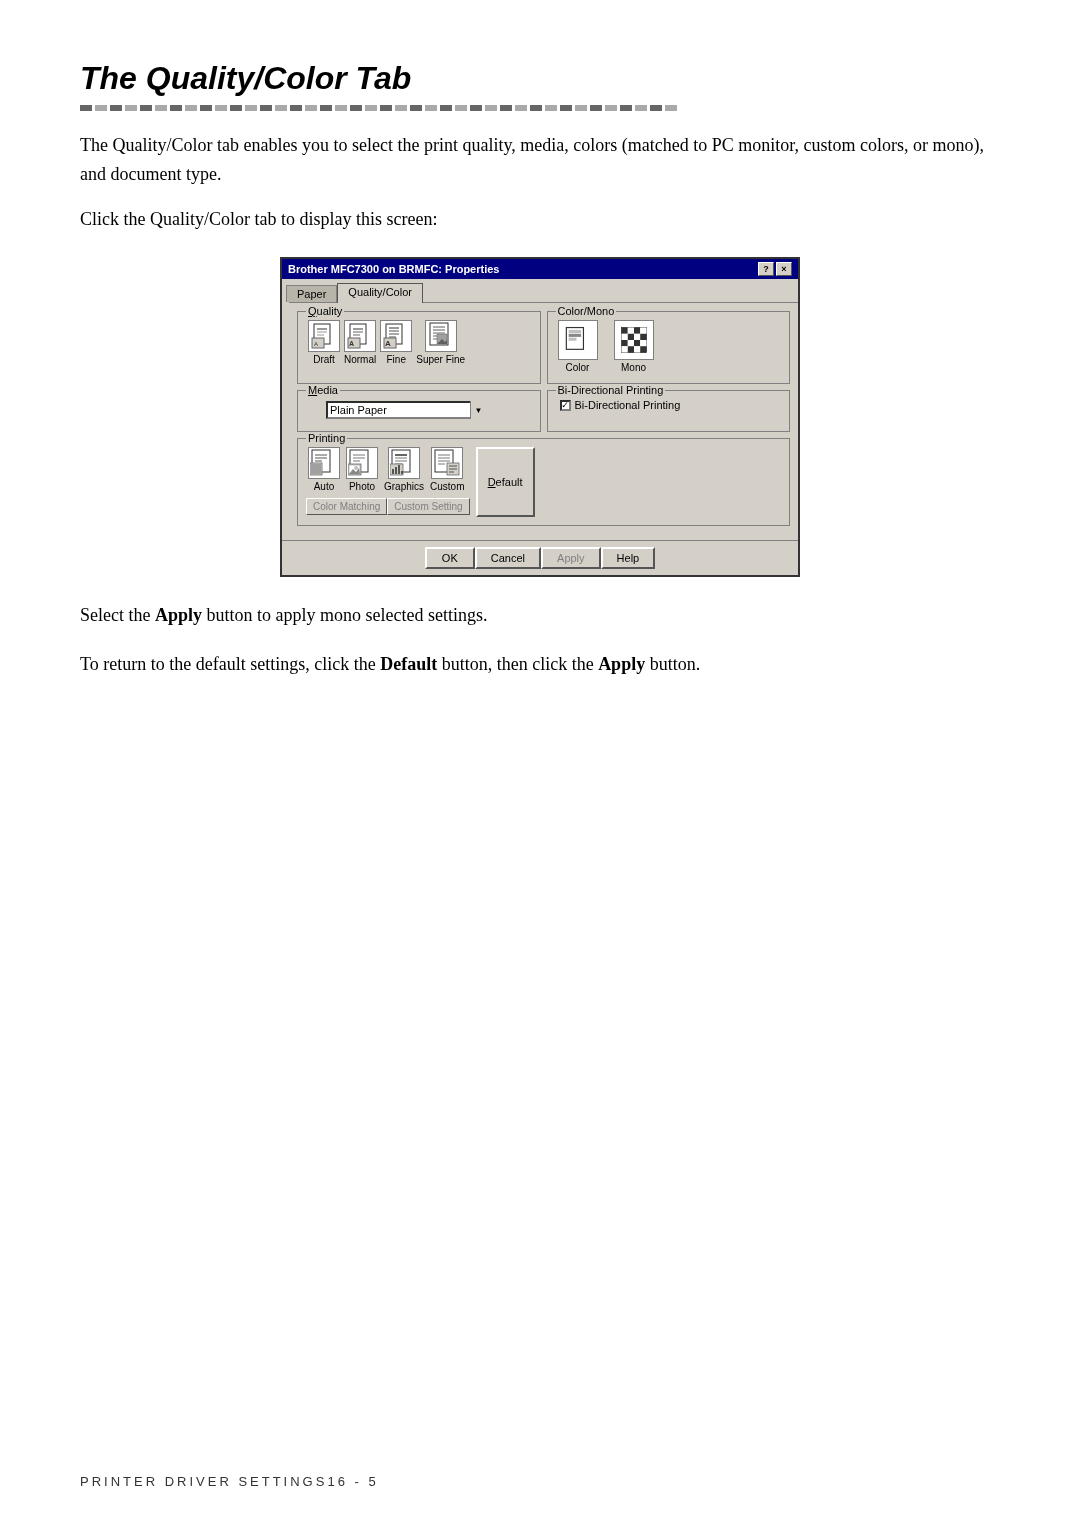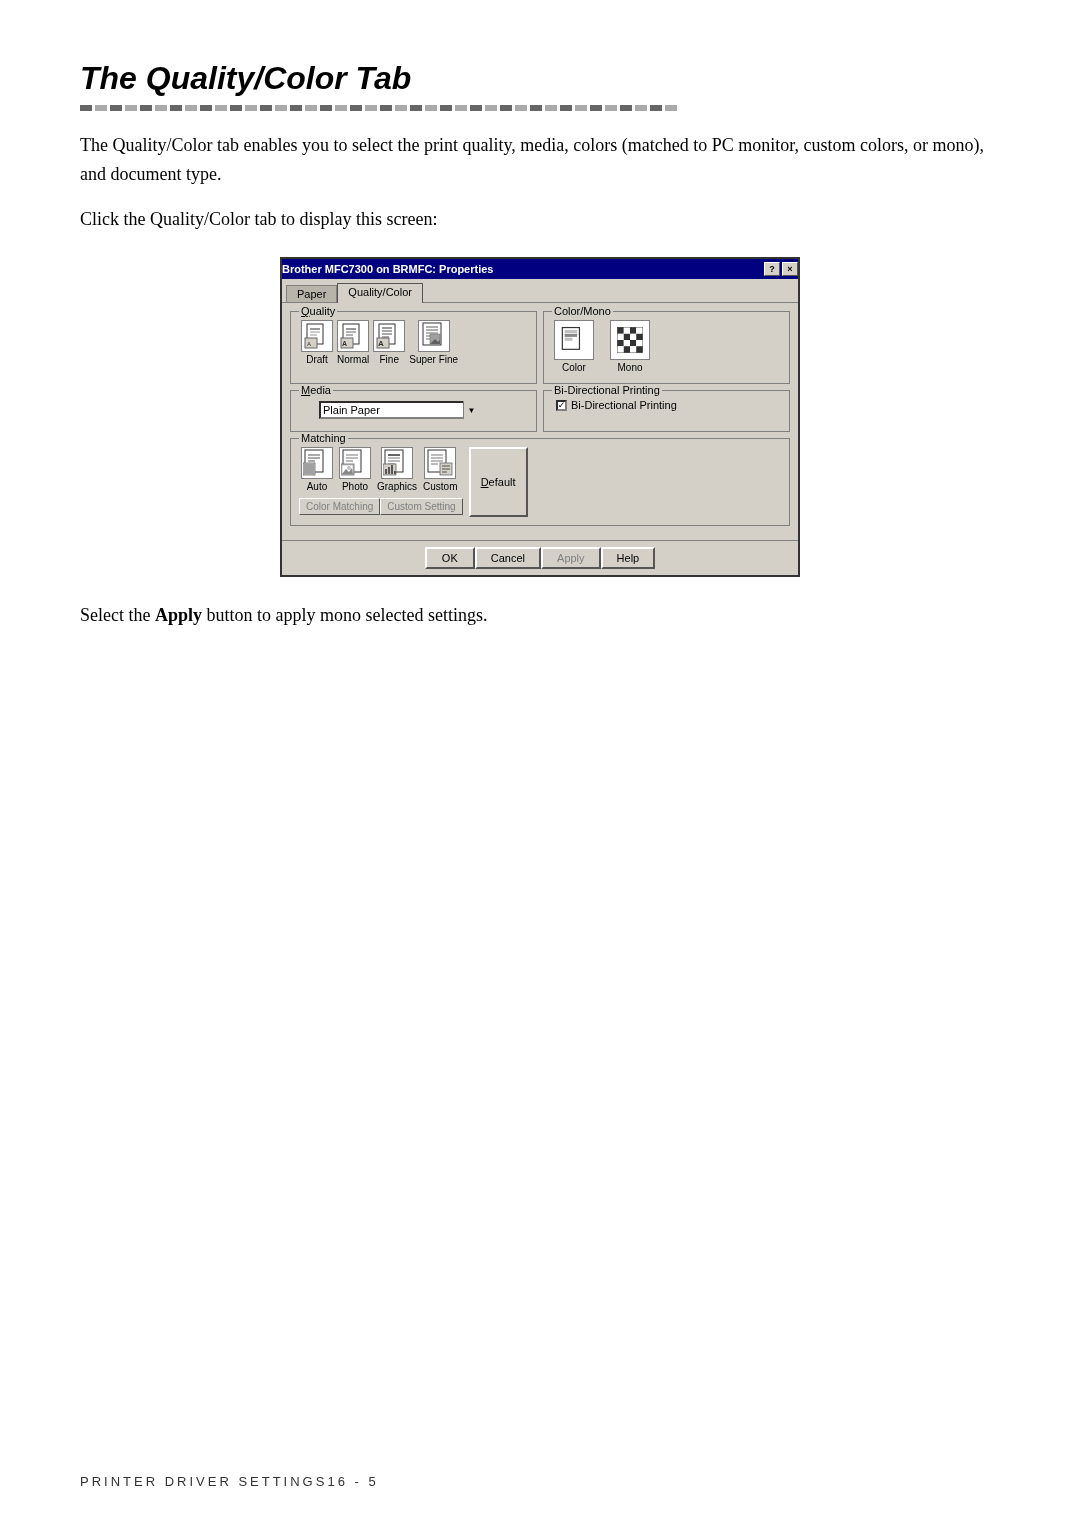--- a/index.html
+++ b/index.html
@@ -39,21 +39,21 @@
       border: 2px solid #333;
       background: #d4d0c8;
       font-family: Arial, Helvetica, sans-serif;
       font-size: 11px;
     }
 
     
     .dialog-titlebar {
       background: #000080;
       color: white;
-      padding: 3px 0;
+      padding: 3px 6px;
       display: flex;
       justify-content: space-between;
       align-items: center;
       font-size: 11px;
       font-weight: bold;
     }
     .dialog-titlebar-buttons {
       display: flex;
       gap: 2px;
     }
@@ -98,20 +98,21 @@
     .dialog-tab.inactive {
       background: #b8b4aa;
       margin-top: 2px;
     }
 
     
     .dialog-body {
       padding: 8px;
       background: #d4d0c8;
       border-top: 1px solid #808080;
+      margin-left: 7px;
     }
 
     
     .group-box {
       border: 1px solid #808080;
       padding: 4px 8px 8px 8px;
       margin-bottom: 6px;
       position: relative;
     }
     .group-box-label {
@@ -550,21 +551,21 @@
           <span class="group-box-label">Bi-Directional Printing</span>
           <div class="checkbox-row">
             <div class="win-checkbox">✓</div>
             <span>Bi-Directional Printing</span>
           </div>
         </div>
 
       </div>
 
       <div class="group-box">
-        <span class="group-box-label">Matching</span>
+        <span class="group-box-label">Printing</span>
 
         <div class="two-col">
           <div>
             <div class="doc-icons-row">
 
               <div class="icon-item">
                 <div class="icon-box">
                   <svg viewBox="0 0 28 28" xmlns="http://www.w3.org/2000/svg">
                     <rect x="2" y="1" width="18" height="22" fill="white" stroke="#333" stroke-width="1"></rect>
                     <line x1="5" y1="6" x2="17" y2="6" stroke="#555" stroke-width="1"></line>
@@ -672,19 +673,22 @@
         <span>Help</span>
       </button>
     </div>
 
   </div>
 
   <p class="body-text-after">
     <span>Select the </span><b>Apply</b><span> button to apply mono selected settings.</span>
   </p>
 
+  <p class="body-text-after">
+    <span>To return to the default settings, click the </span><b>Default</b><span> button, then click the </span><b>Apply</b><span> button.</span>
+  </p>
 
 </div>
 
 <div class="page-footer">
   <span>PRINTER DRIVER SETTINGS</span>
   <span>16 - 5</span>
 </div>
 
 </body></html>

